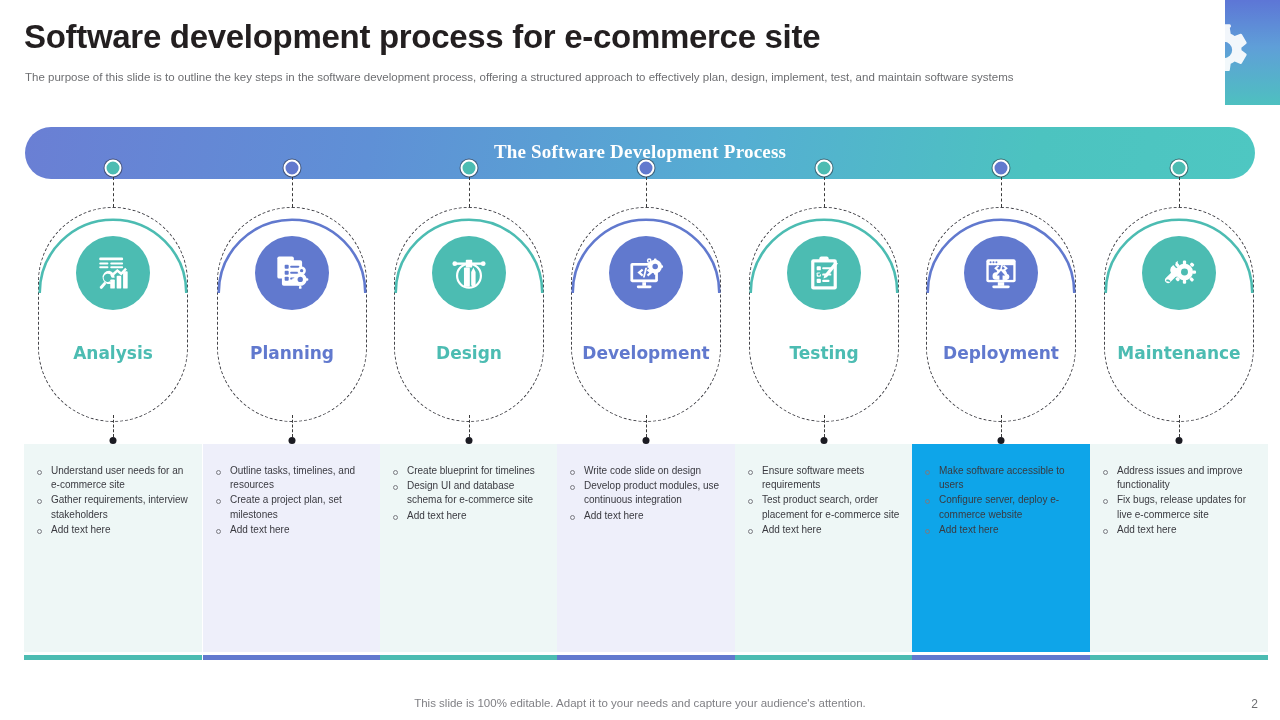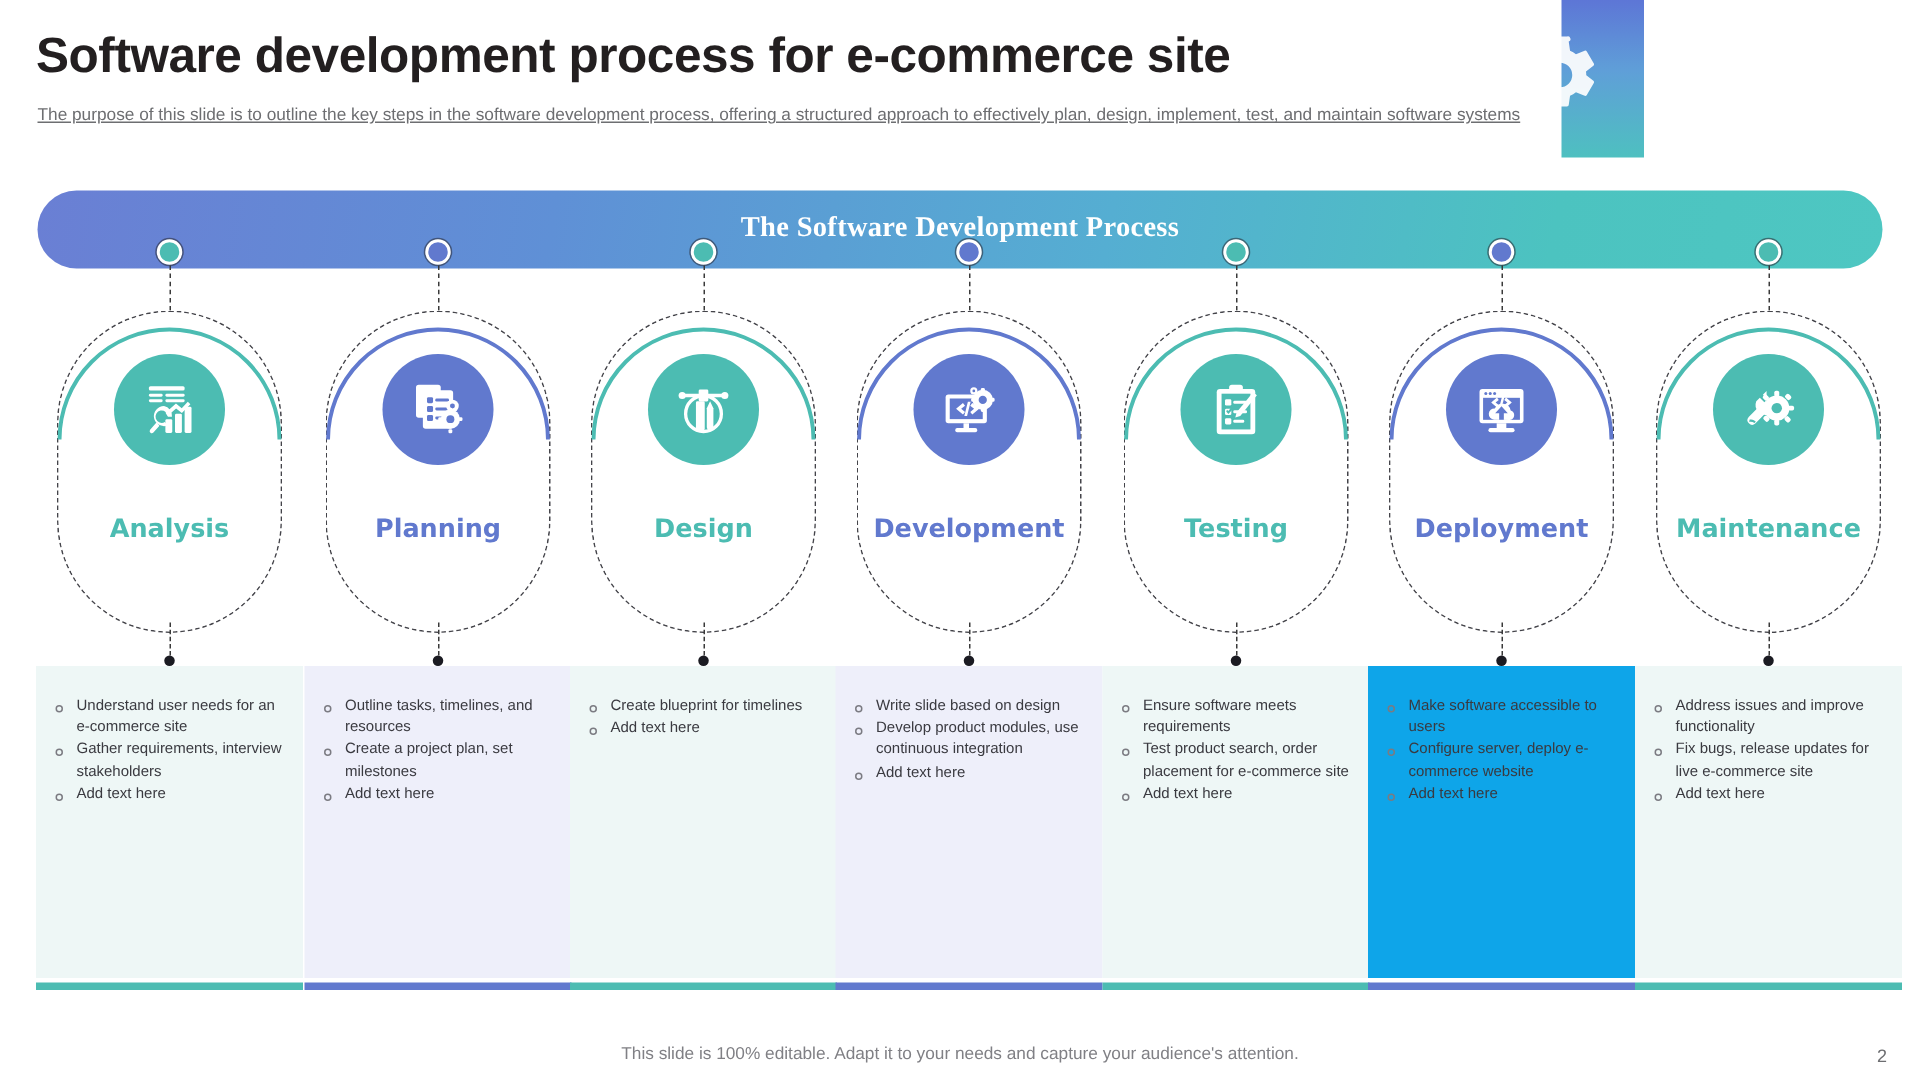--- a/index.html
+++ b/index.html
@@ -2,29 +2,29 @@
 <html><head>
 <meta charset="utf-8">
 <style>
   html,body{margin:0;padding:0;}
   body{
     width:1280px;height:720px;overflow:hidden;background:#ffffff;
     font-family:"Liberation Sans","DejaVu Sans",sans-serif;
     position:relative;
   }
   
-  #slide-header{position:absolute;left:0;top:0;width:1096px;height:112px;}
+  #slide-header{position:absolute;left:0;top:0;width:1280px;height:112px;}
   #page-title{
     position:absolute;left:24px;top:18px;
     font-size:33px;font-weight:bold;color:#231f20;letter-spacing:-0.3px;
     white-space:nowrap;
   }
   #page-subtitle{
     position:absolute;left:25px;top:70px;width:1060px;
-    font-size:11.5px;color:#6d6e71;line-height:1.3;white-space:nowrap;text-decoration:underline;
+    font-size:11.5px;color:#6d6e71;line-height:1.3;white-space:nowrap;
   }
   #corner-accent{
     position:absolute;right:0;top:0;width:55px;height:105px;
     background:linear-gradient(180deg,#5d76d6 0%,#5f9fd8 45%,#4ec0c0 100%);
   }
   #corner-gear{
     position:absolute;right:28px;top:22px;width:56px;height:56px;
     color:#ffffff;opacity:.92;
   }
   
@@ -235,20 +235,21 @@
           <path d="M28.8 18l2.4 5v13.5a2.4 2.4 0 0 1-4.8 0V23z"></path>
         </svg>
       </div>
       <div class="stage-label" style="color: rgb(76, 188, 178);">Design</div>
       <div class="card">
         <div class="card-line"></div>
         <div class="card-dot"></div>
         <div class="card-body" style="background: rgb(238, 247, 246);">
           <ul class="bullets">
             <li>Create blueprint for timelines</li>
+            <li>Design UI and database schema for e-commerce site</li>
             <li>Add text here</li>
           </ul>
         </div>
         <div class="card-bar" style="background: rgb(76, 188, 178);"></div>
       </div>
     </div>
     <div class="column" style="left: 557px;">
       <div class="connector-dot" style="background: rgb(97, 121, 206);"></div>
       <div class="connector-line"></div>
       <div class="oval">
@@ -273,21 +274,21 @@
           <circle cx="27.5" cy="10.5" r="2.6"></circle>
           <circle cx="27.5" cy="10.5" r="1" fill="#6179ce"></circle>
         </svg>
       </div>
       <div class="stage-label" style="color: rgb(97, 121, 206);">Development</div>
       <div class="card">
         <div class="card-line"></div>
         <div class="card-dot"></div>
         <div class="card-body" style="background: rgb(238, 239, 250);">
           <ul class="bullets">
-            <li>Write slide based on design</li>
+            <li>Write code slide on design</li>
             <li>Develop product modules, use continuous integration</li>
             <li>Add text here</li>
           </ul>
         </div>
         <div class="card-bar" style="background: rgb(97, 121, 206);"></div>
       </div>
     </div>
     <div class="column" style="left: 735px;">
       <div class="connector-dot" style="background: rgb(76, 188, 178);"></div>
       <div class="connector-line"></div>

